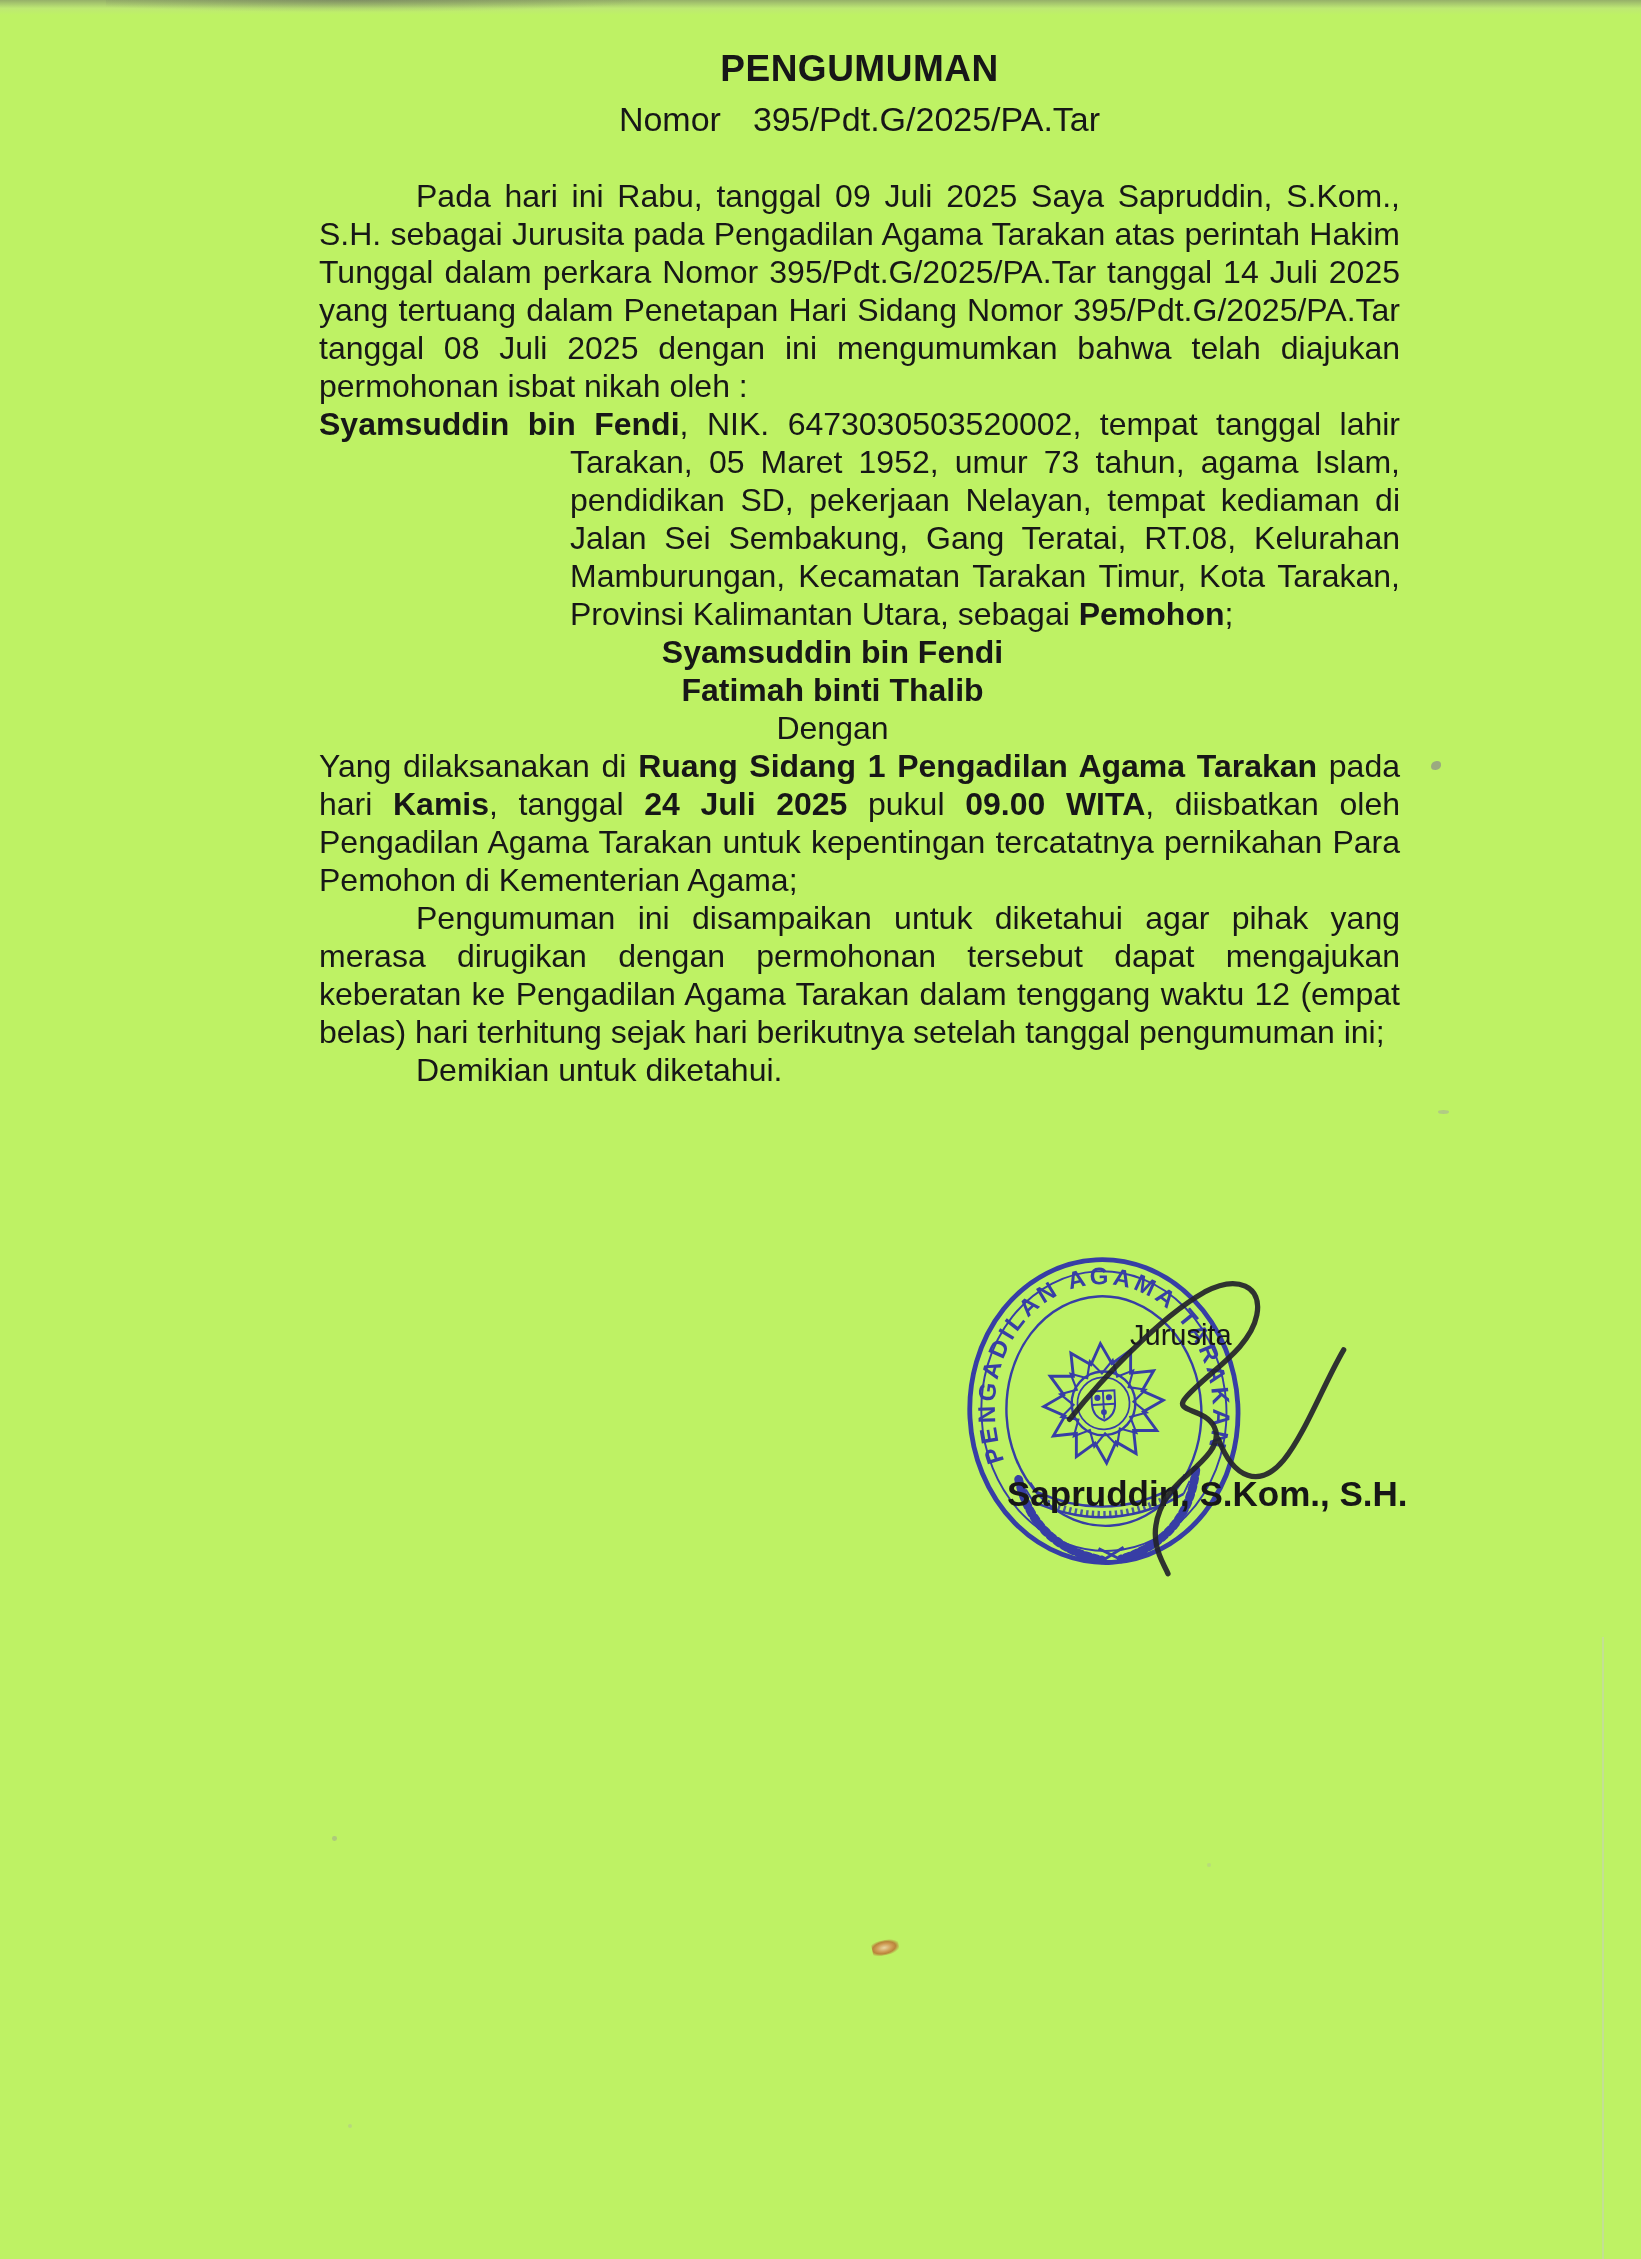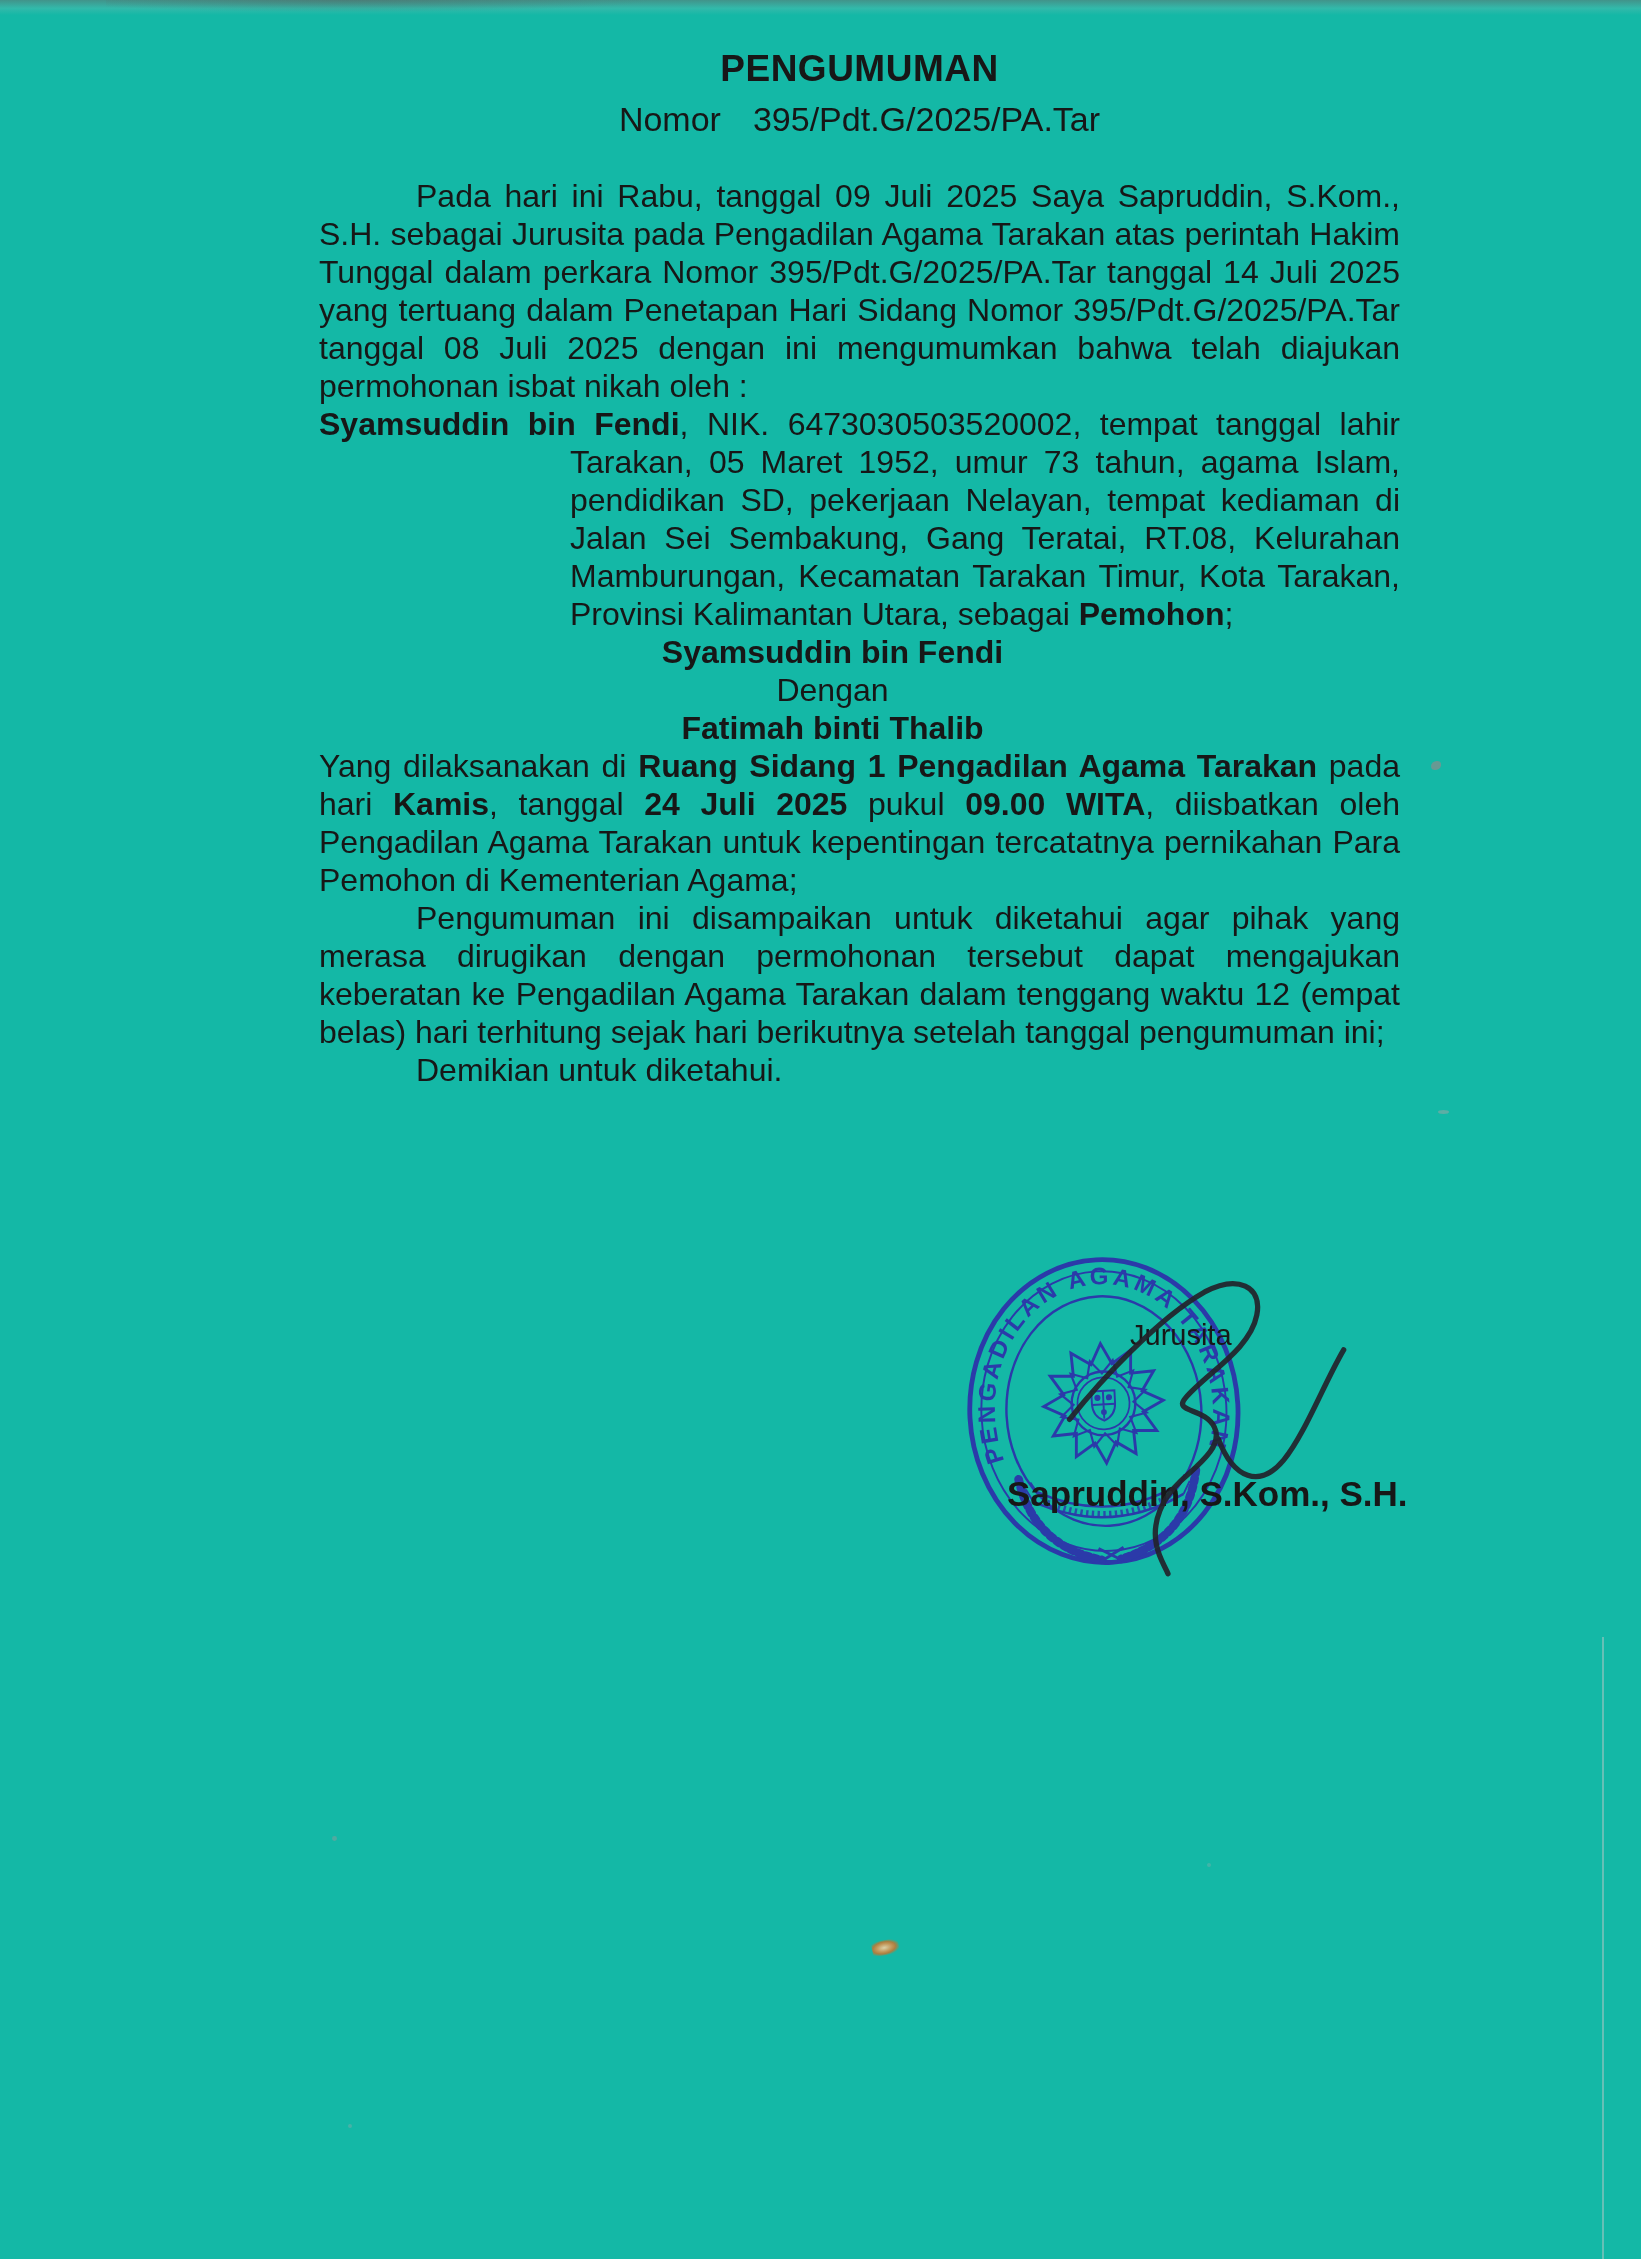--- a/index.html
+++ b/index.html
@@ -3,21 +3,21 @@
 <meta charset="utf-8">
 <style>
   html,body{margin:0;padding:0;}
   body{
     width:1641px;height:2259px;position:relative;
     background:#ffffff;
     font-family:"Liberation Sans",sans-serif;
     color:#171717;
     overflow:hidden;
   }
-  .page{position:absolute;inset:0;background:#14b8a6;}
+  .page{position:absolute;inset:0;background:#bef264;}
   
   .scan-top{position:absolute;top:0;left:0;width:100%;height:15.4px;
     background:linear-gradient(180deg,rgba(110,110,110,.5),rgba(190,190,190,.18) 55%,rgba(255,255,255,0));}
   .scan-smudge{position:absolute;top:0;left:106px;width:541px;height:11.6px;
     background:radial-gradient(ellipse at 45% 0%,rgba(90,90,90,.38),rgba(255,255,255,0) 72%);}
   .edge-line{position:absolute;right:37px;top:1637px;width:1.9px;height:623px;background:#c9c9c9;opacity:.45;}
   .spk{position:absolute;}
   .spk1{left:1431px;top:761px;width:9.7px;height:8.7px;background:#8b8b8b;border-radius:60% 40% 55% 45%;opacity:.7;}
   .spk2{left:1438px;top:1110px;width:10.6px;height:3.9px;background:#a3a3a3;border-radius:50%;opacity:.5;}
   .spk3{left:332px;top:1836px;width:4.8px;height:4.8px;background:#9a9a9a;border-radius:50%;opacity:.45;}
@@ -69,22 +69,22 @@
     <span>Nomor</span><span class="num">395/Pdt.G/2025/PA.Tar</span>
   </div>
 
   <div class="textcol">
     <p class="p1">Pada hari ini Rabu, tanggal 09 Juli 2025 Saya Sapruddin, S.Kom., S.H. sebagai Jurusita pada Pengadilan Agama Tarakan atas perintah Hakim Tunggal dalam perkara Nomor 395/Pdt.G/2025/PA.Tar tanggal 14 Juli 2025 yang tertuang dalam Penetapan Hari Sidang Nomor 395/Pdt.G/2025/PA.Tar tanggal 08 Juli 2025 dengan ini mengumumkan bahwa telah diajukan permohonan isbat nikah oleh :</p>
 
     <p class="p2"><span class="b">Syamsuddin bin Fendi</span><span>, NIK. 6473030503520002, tempat tanggal lahir Tarakan, 05 Maret 1952, umur 73 tahun, agama Islam, pendidikan SD, pekerjaan Nelayan, tempat kediaman di Jalan Sei Sembakung, Gang Teratai, RT.08, Kelurahan Mamburungan, Kecamatan Tarakan Timur, Kota Tarakan, Provinsi Kalimantan Utara, sebagai </span><span class="b">Pemohon</span><span>;</span></p>
 
 
     <p class="cline c1">Syamsuddin bin Fendi</p>
+    <p class="cline c3">Fatimah binti Thalib</p>
     <p class="cline c2">Dengan</p>
-    <p class="cline c3">Fatimah binti Thalib</p>
 
     <p class="p4"><span>Yang dilaksanakan di </span><span class="b">Ruang Sidang 1 Pengadilan Agama Tarakan</span><span> pada hari </span><span class="b">Kamis</span><span>, tanggal </span><span class="b">24 Juli 2025</span><span> pukul </span><span class="b">09.00 WITA</span><span>, diisbatkan oleh Pengadilan Agama Tarakan untuk kepentingan tercatatnya pernikahan Para Pemohon di Kementerian Agama;</span></p>
 
     <p class="p5">Pengumuman ini disampaikan untuk diketahui agar pihak yang merasa dirugikan dengan permohonan tersebut dapat mengajukan keberatan ke Pengadilan Agama Tarakan dalam tenggang waktu 12 (empat belas) hari terhitung sejak hari berikutnya setelah tanggal pengumuman ini;</p>
     <p class="p6">Demikian untuk diketahui.</p>
   </div>
 
   <svg class="stamp" viewBox="0 0 300 340">
     <g fill="none" stroke="#2d31aa" stroke-width="2.5">
       <ellipse cx="150" cy="168" rx="139" ry="157" stroke-width="5"></ellipse>

